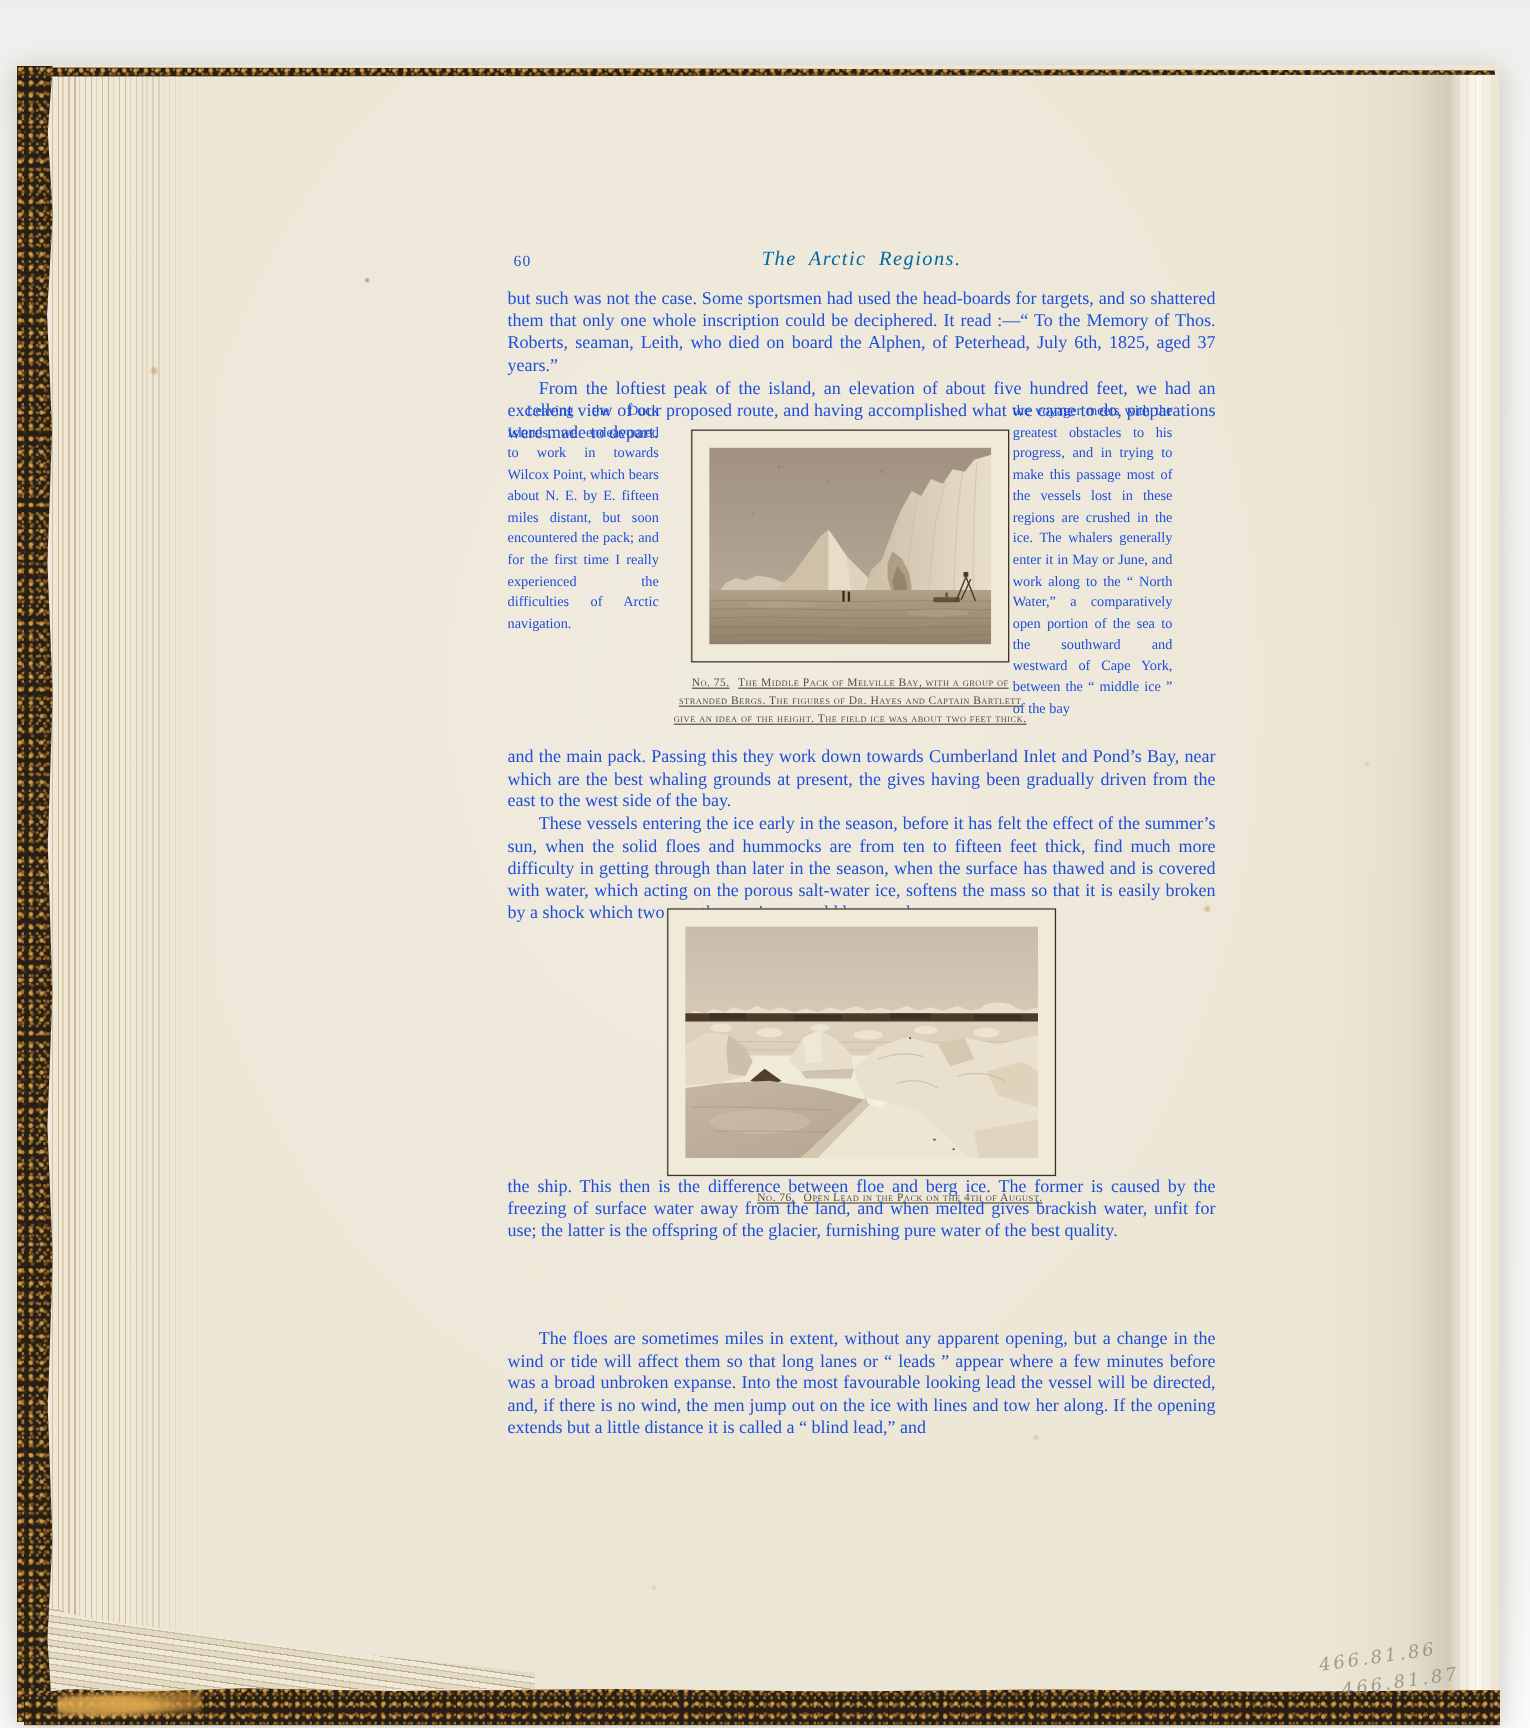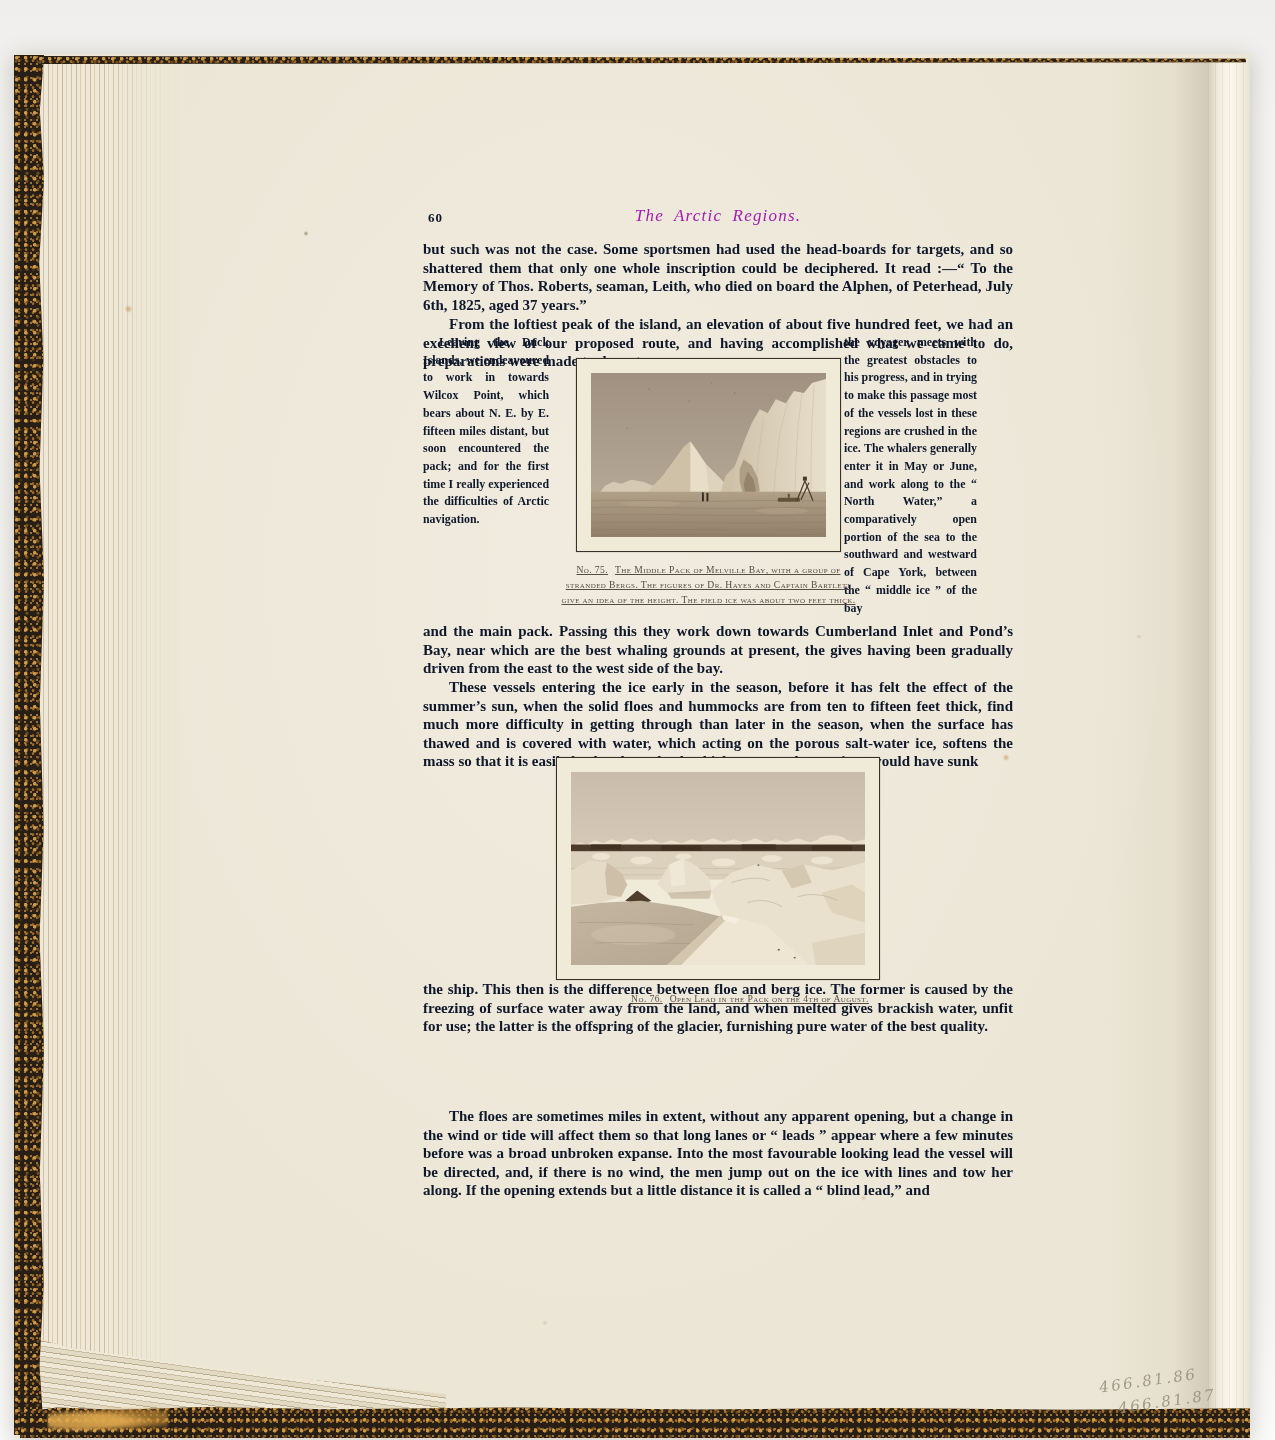--- a/index.html
+++ b/index.html
@@ -52,24 +52,24 @@
       linear-gradient(90deg, rgba(150,125,85,.12) 0, rgba(150,125,85,0) 70px),
       linear-gradient(270deg, rgba(110,92,65,.2) 0, rgba(110,92,65,.05) 34px, rgba(110,92,65,0) 110px),
       radial-gradient(ellipse at 45% 38%, rgba(255,255,255,.22), rgba(255,255,255,0) 72%);}
   .gutter{left:1208px;top:58px;width:42px;height:1352px;
     background:linear-gradient(90deg,#d6cfbc 0,#f1ecdf 26%,#faf7ed 55%,#efe9da 88%,#e9e2d1 100%);}
   .gutter::before{content:"";position:absolute;inset:0;
     background:repeating-linear-gradient(90deg, rgba(150,130,95,.12) 0 1px, transparent 1px 7px);}
   .fox{border-radius:50%;}
 
   
-  .ink{color:#0f172a;font-weight:bold;}
+  .ink{color:#1d4ed8;}
   .page-number{left:428px;top:210px;width:60px;font-size:13px;letter-spacing:1px;}
   .running-title{left:423px;top:206px;width:590px;text-align:center;font-style:italic;
-    font-size:17px;letter-spacing:1.2px;word-spacing:5px;color:#a21caf;}
+    font-size:17px;letter-spacing:1.2px;word-spacing:5px;color:#0369a1;}
   .body-text{width:590px;left:423px;font-size:15px;line-height:18.6px;text-align:justify;}
   .indent{text-indent:26px;margin-top:19px;}
   .col{top:334px;font-size:11.9px;line-height:17.7px;text-align:justify;}
   .col p{margin:0;}
   .col p + p{text-indent:14px;}
   .col-left{left:423px;width:126px;}
   .col-right{left:844px;width:133px;}
 
   .figure{border:1.5px solid #38312a;background:#f0ead9;box-sizing:border-box;padding:14px;
     box-shadow:0 0 0 .5px rgba(120,105,80,.25);}

